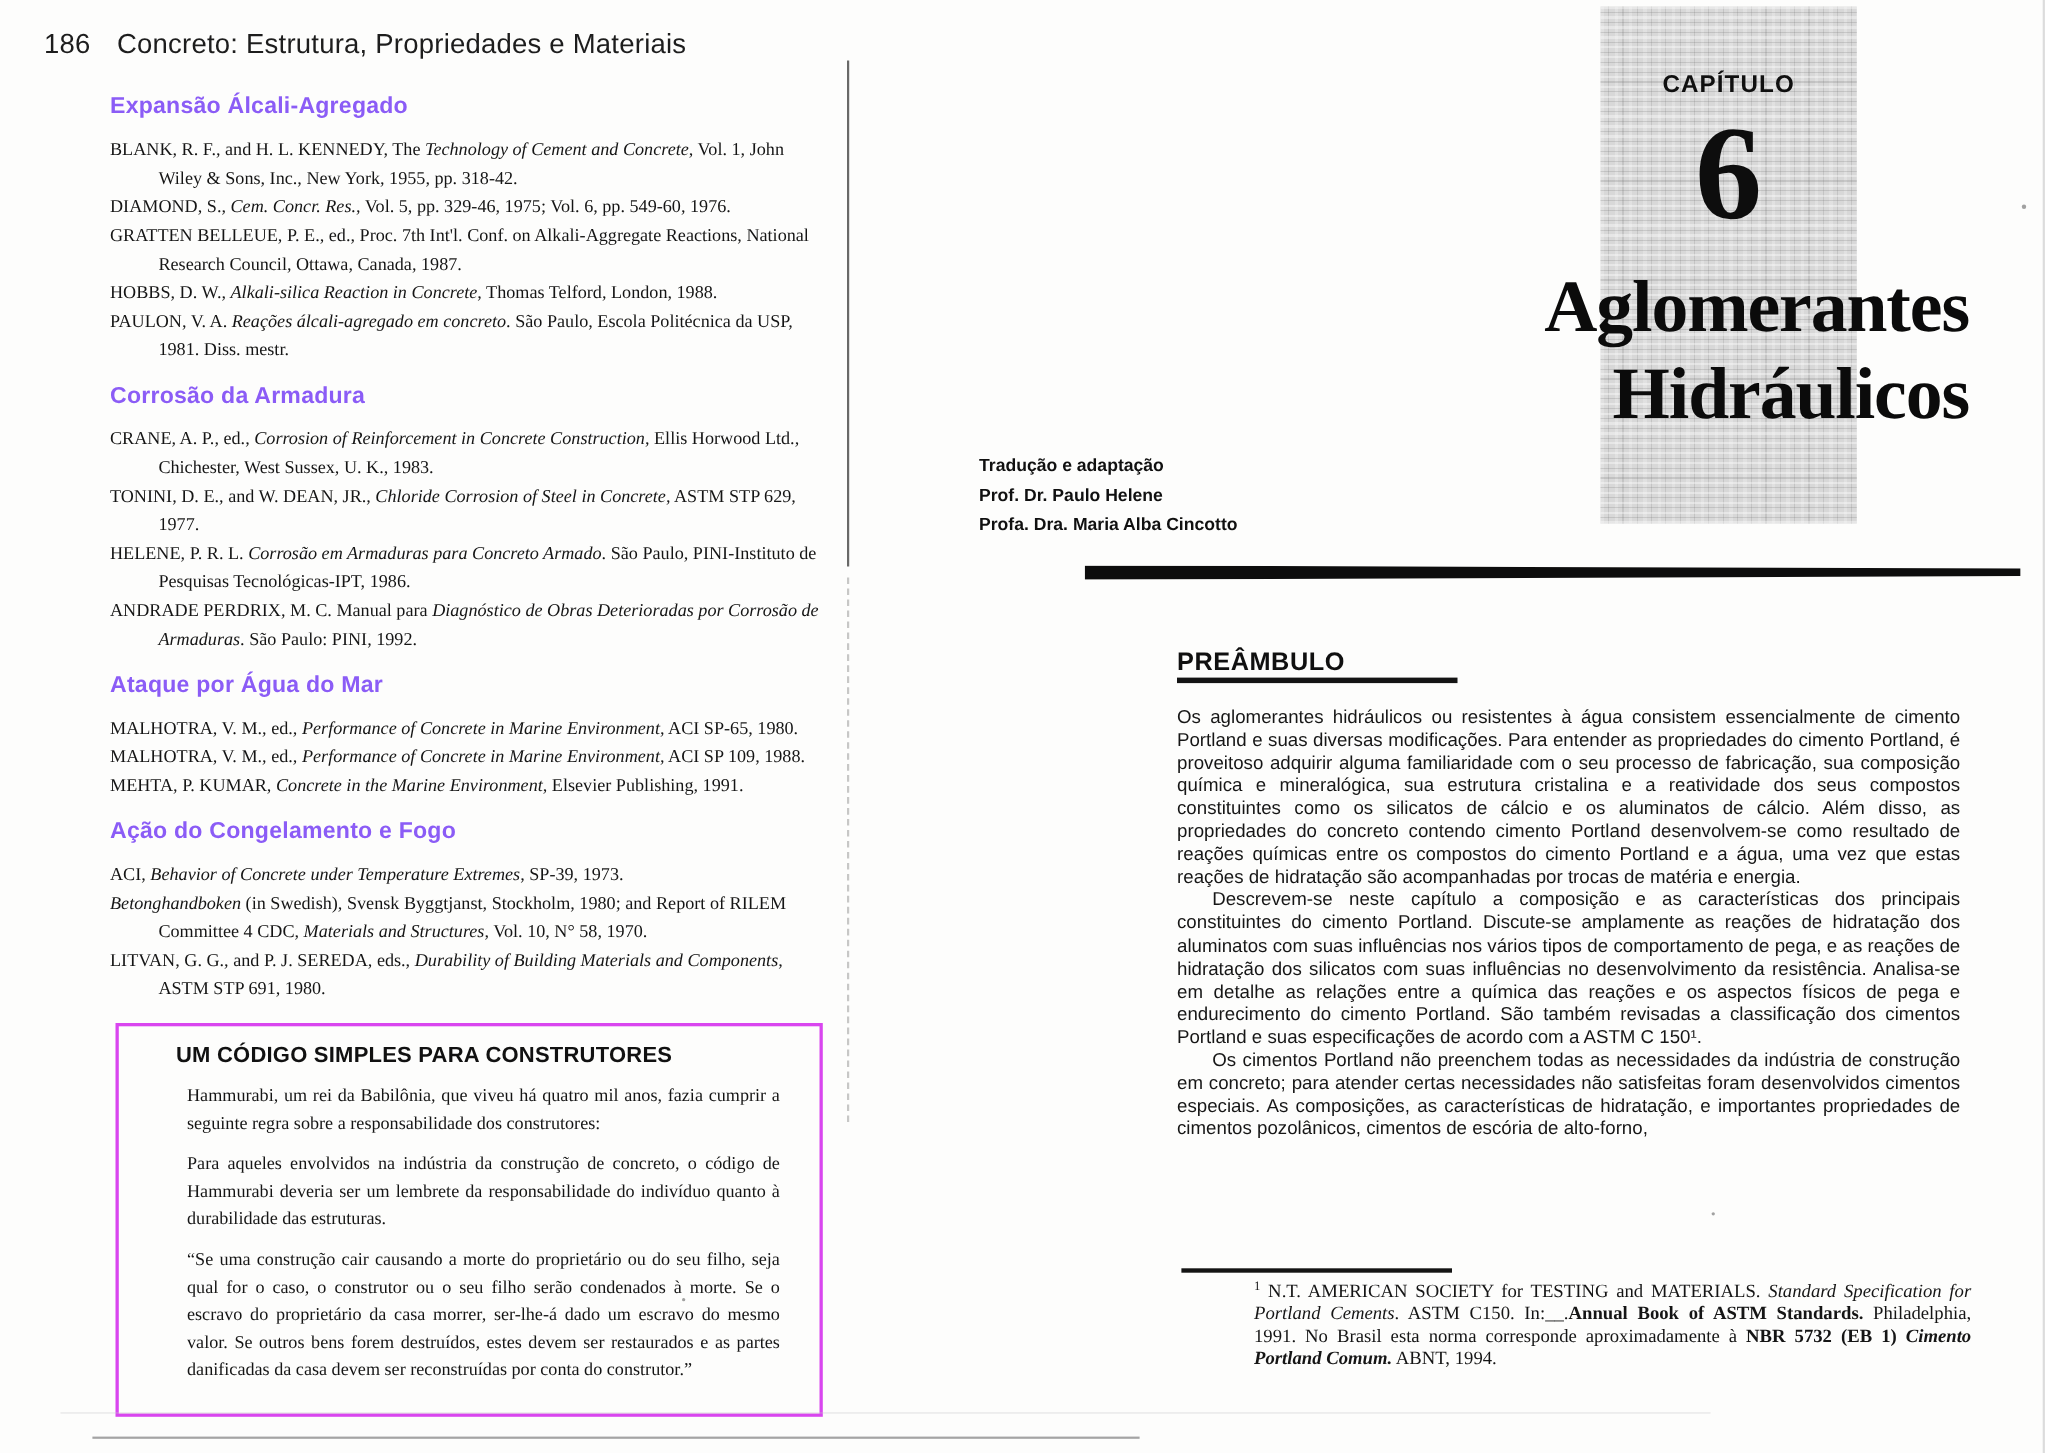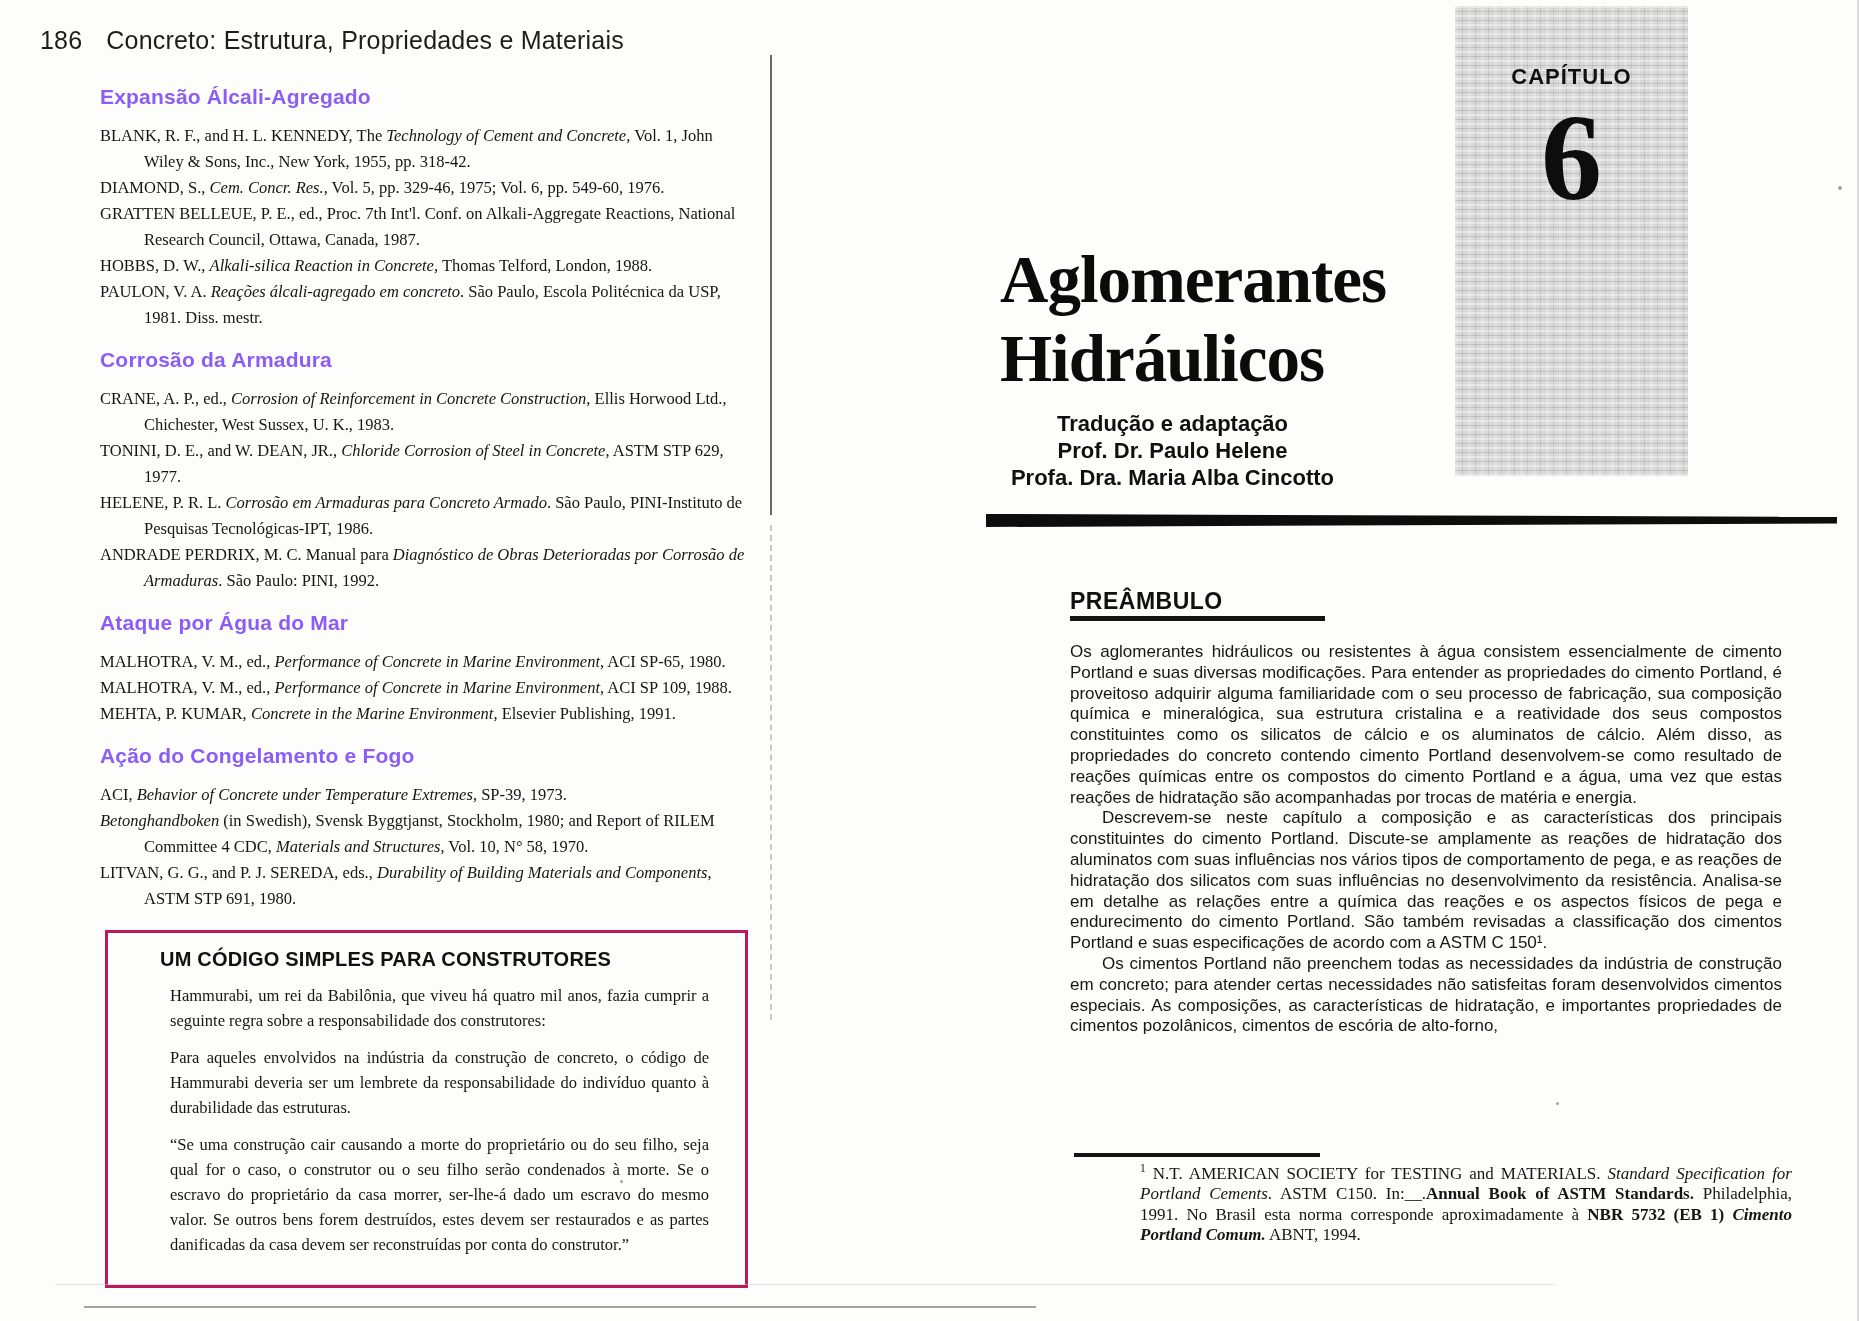--- a/index.html
+++ b/index.html
@@ -32,21 +32,21 @@
     font-size:21px;line-height:26px;font-weight:bold;
     margin:16px 0 13px 0;color:#8b5cf6;letter-spacing:.2px;
   }
   .left-col h2:first-child{margin-top:0;}
   .ref{
     font-size:16.5px;line-height:26px;margin:0;
     padding-left:44px;text-indent:-44px;color:#151515;
   }
   .habit-box{
     margin:18px 0 0 5px;
-    border:3px solid #be185d;
+    border:3px solid #d946ef;
     padding:15px 24px 16px 50px;
     background:#fdfdfc;
   }
   .habit-box .box-title{
     font-family:"Liberation Sans", sans-serif;
     font-size:20px;font-weight:bold;letter-spacing:.2px;
     margin:0 0 12px 2px;color:#111;
   }
   .habit-box p{
     font-size:16.5px;line-height:25px;margin:12px;
@@ -90,30 +90,30 @@
     font-size:22px;font-weight:bold;letter-spacing:1px;color:#101010;
     margin-top:58px;
   }
   .chapter-number{
     font-family:"Liberation Serif", serif;
     font-size:122px;line-height:112px;font-weight:bold;color:#0d0d0d;
     margin-top:12px;
   }
   .chapter-title{
     position:absolute;left:1000px;top:240px;width:790px;
-    z-index:2;
+    text-align:right;z-index:2;
     font-family:"Liberation Serif", serif;
     font-weight:bold;font-size:67px;line-height:79px;
     letter-spacing:-1px;color:#0b0b0b;
   }
   .attribution{
     position:absolute;left:890px;top:410px;width:565px;
-    text-align:center;z-index:2;
-    font-family:"Liberation Sans", sans-serif;
-    font-size:22px;line-height:27px;font-weight:bold;color:#101010;
+    text-align:left;z-index:2;
+    font-family:"Liberation Sans", sans-serif;
+    font-size:16px;line-height:27px;font-weight:bold;color:#101010;
   }
   .thick-rule{
     position:absolute;left:986px;top:514px;width:851px;height:13px;
     background:#0d0d0d;
     clip-path:polygon(0 0,100% 22%,100% 74%,0 100%);
   }
 
   
   .preamble-heading{
     position:absolute;left:1070px;top:572px;

